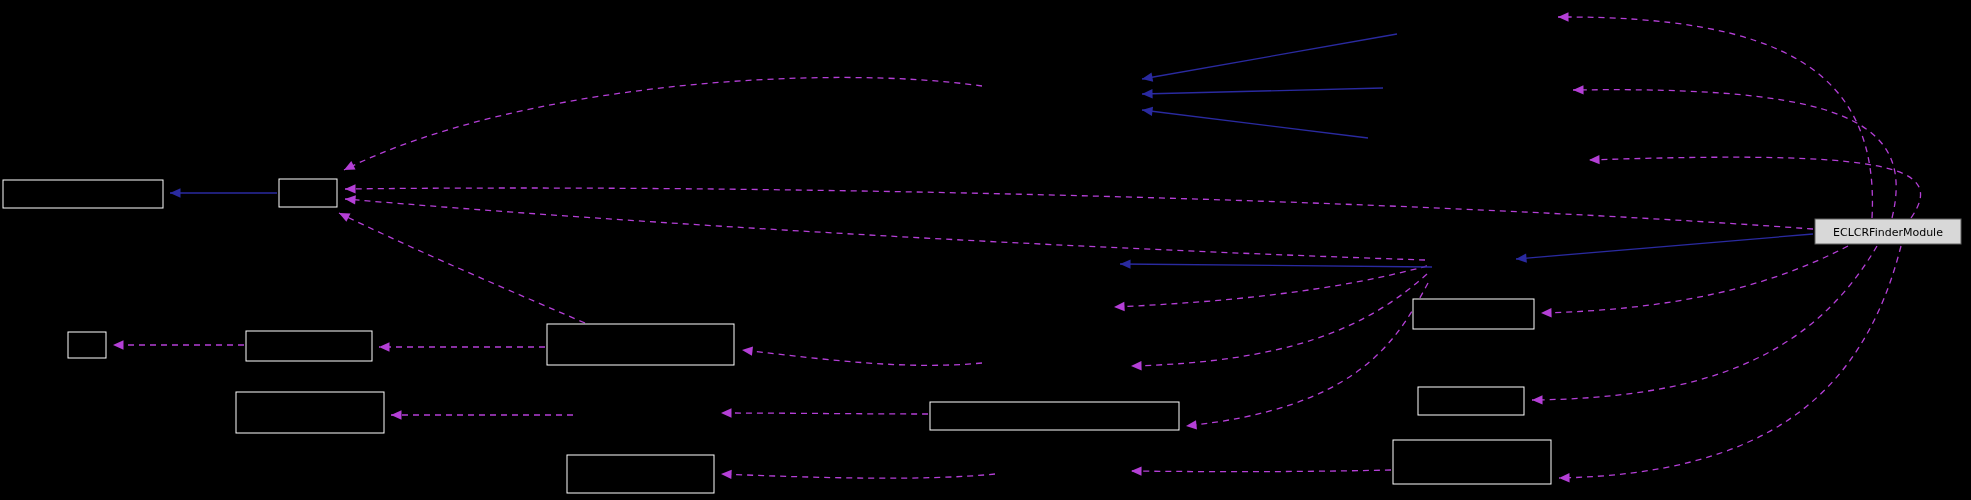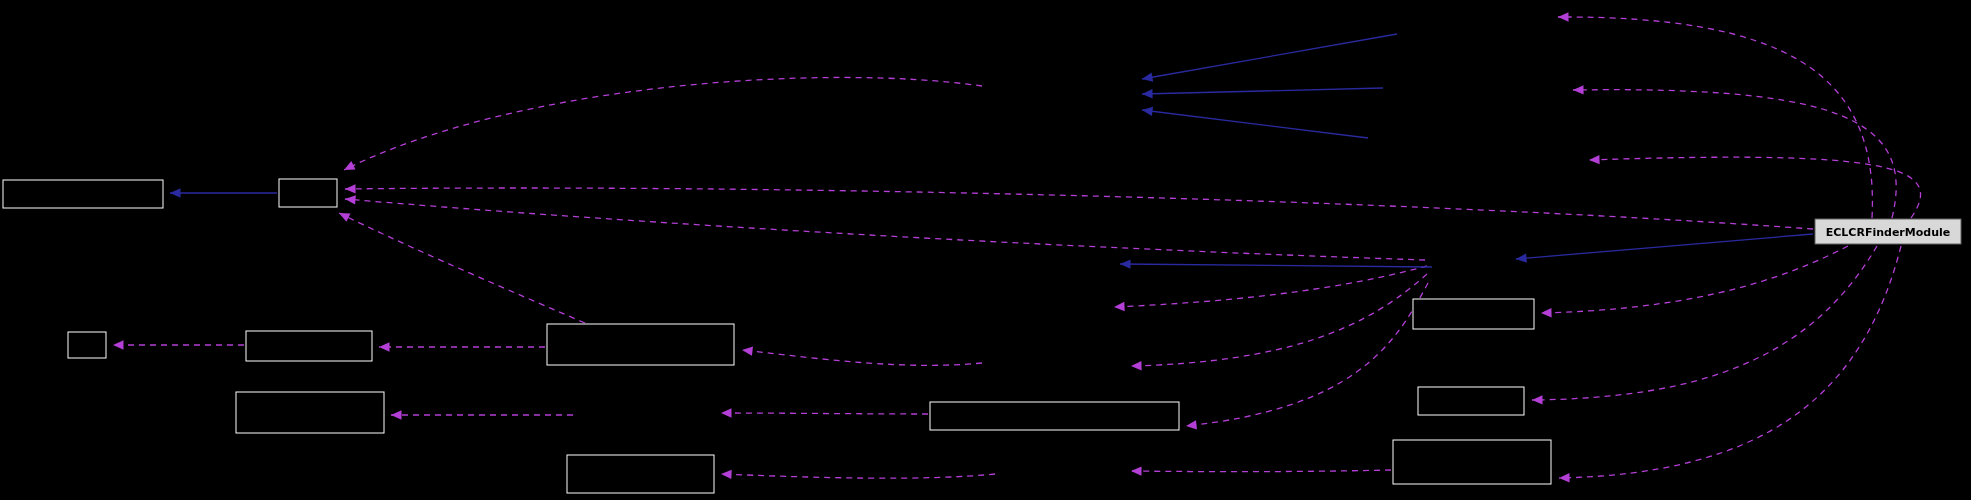--- a/index.html
+++ b/index.html
@@ -7,21 +7,20 @@
     padding: 0;
     background: #000000;
   }
   .canvas {
     position: relative;
     width: 1971px;
     height: 500px;
     background: #000000;
     overflow: hidden;
     font-family: "DejaVu Sans", sans-serif;
-    font-weight: bold;
   }
   svg { display: block; }
   .node-label {
     font-family: "DejaVu Sans", sans-serif;
     font-size: 11px;
   }
 </style>
 </head>
 <body>
 

